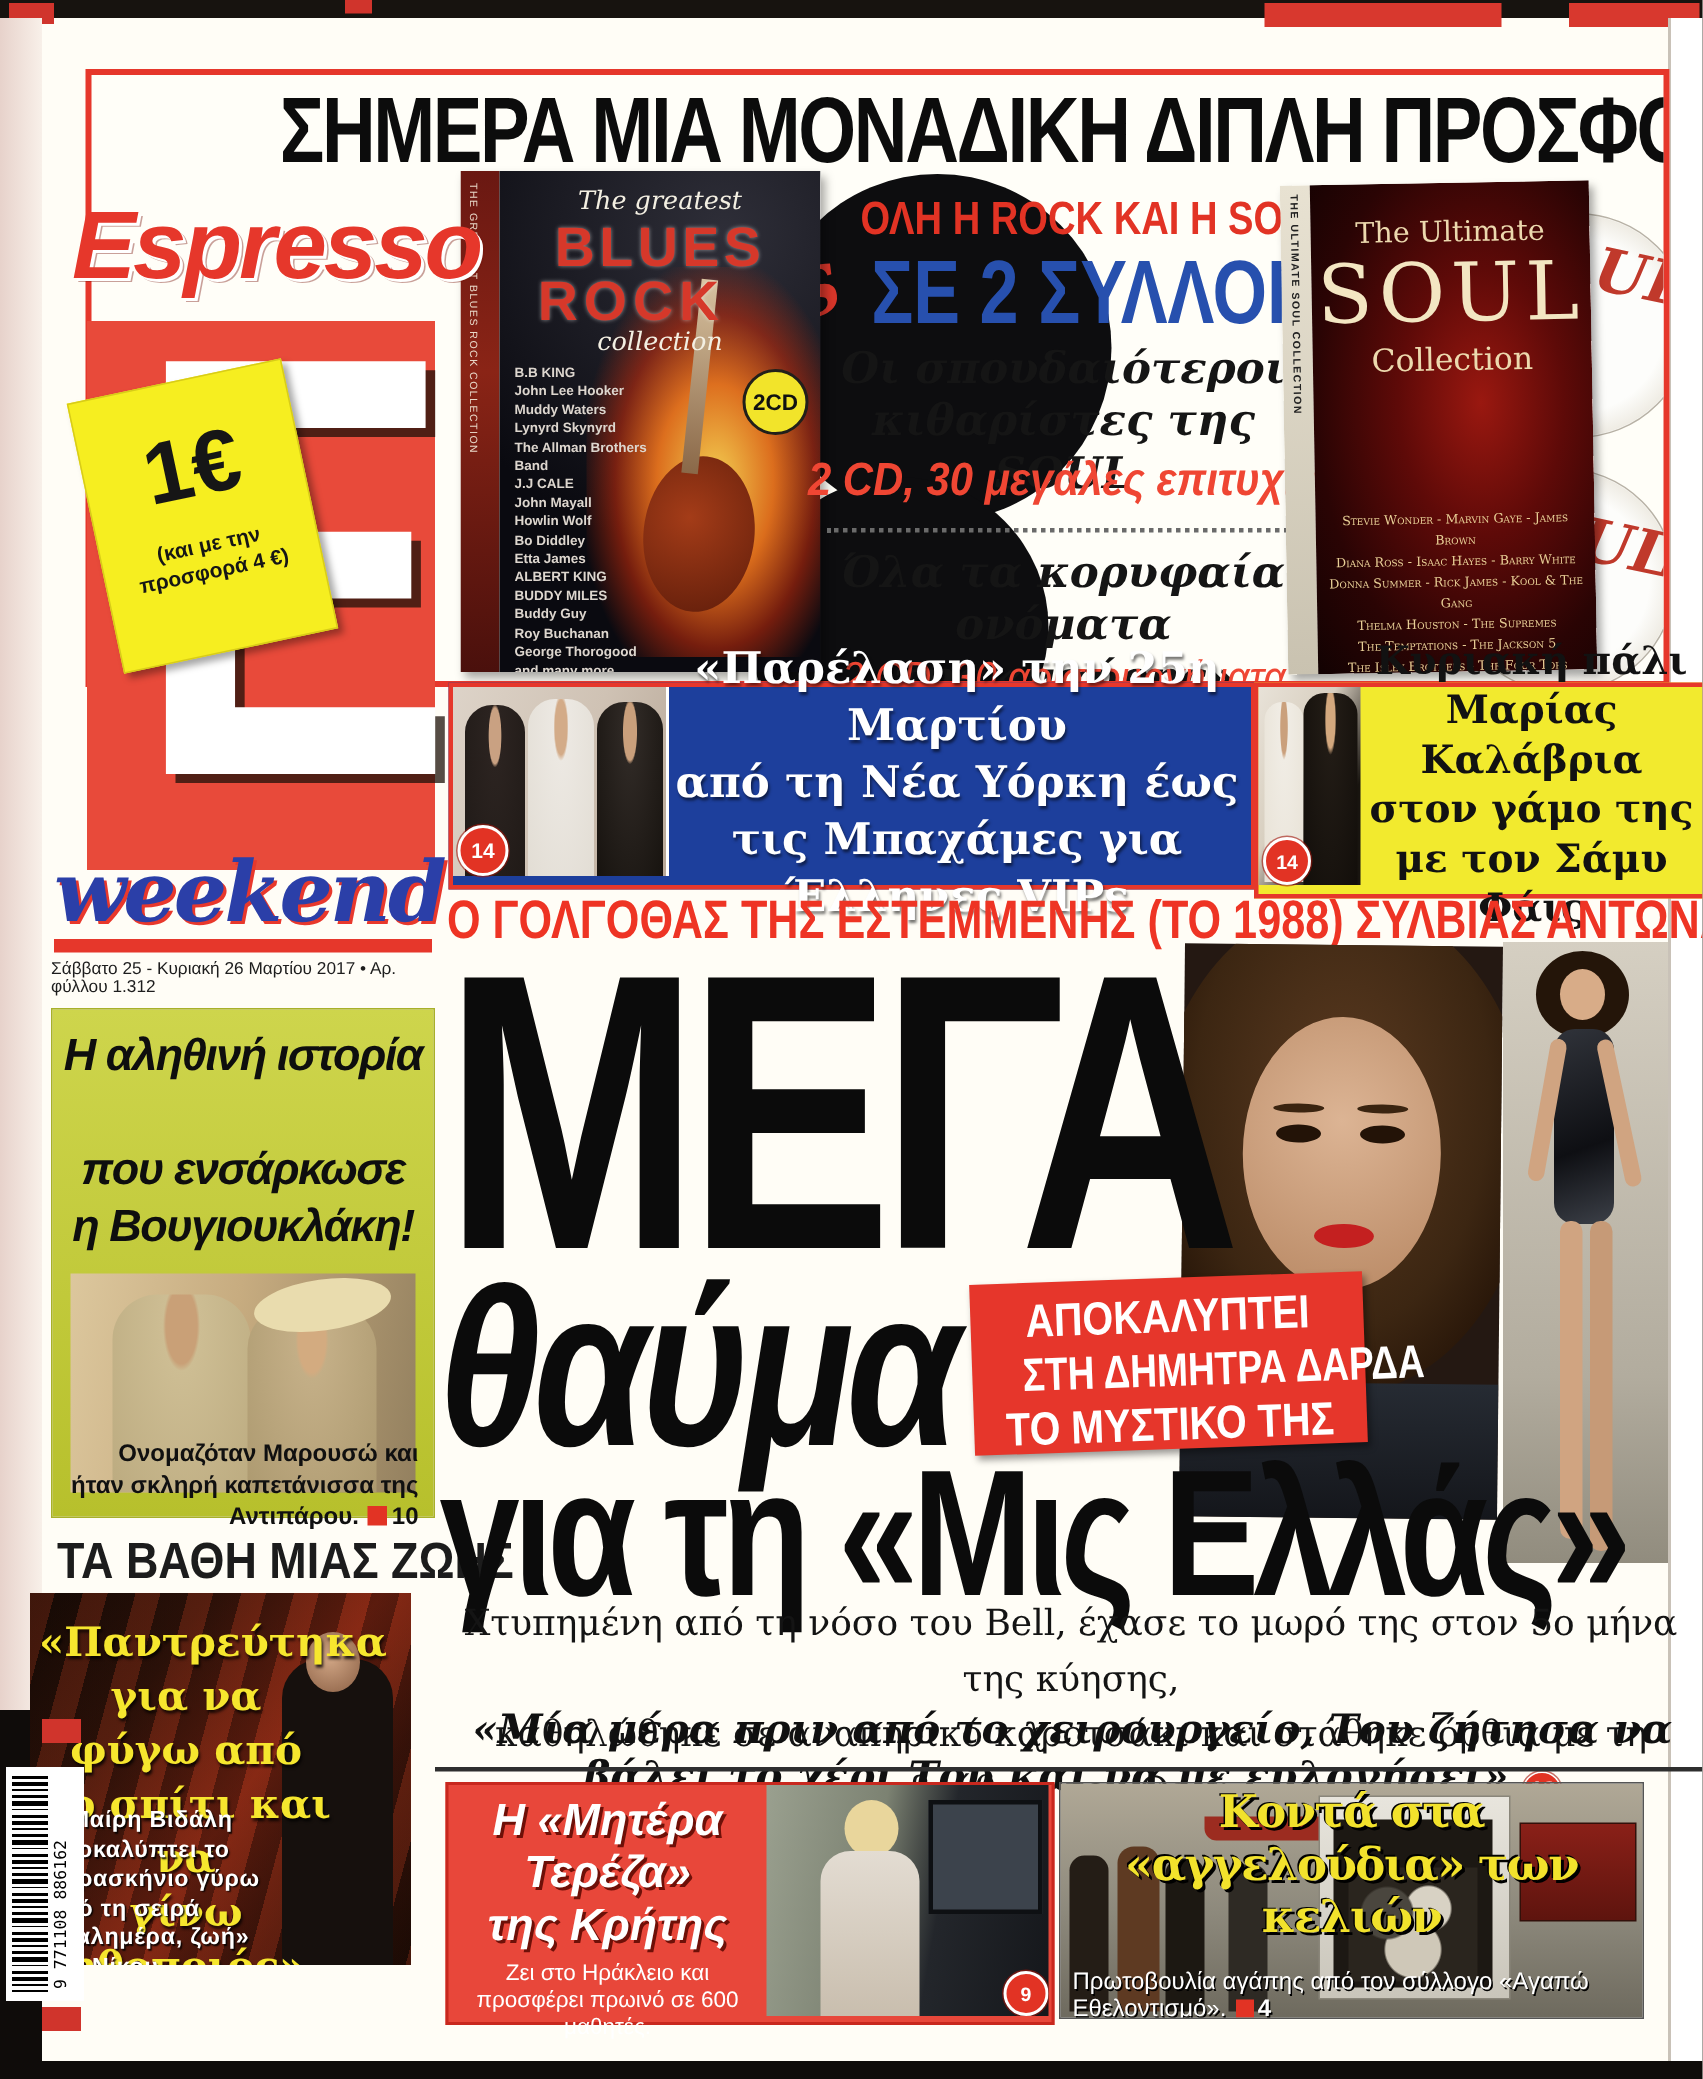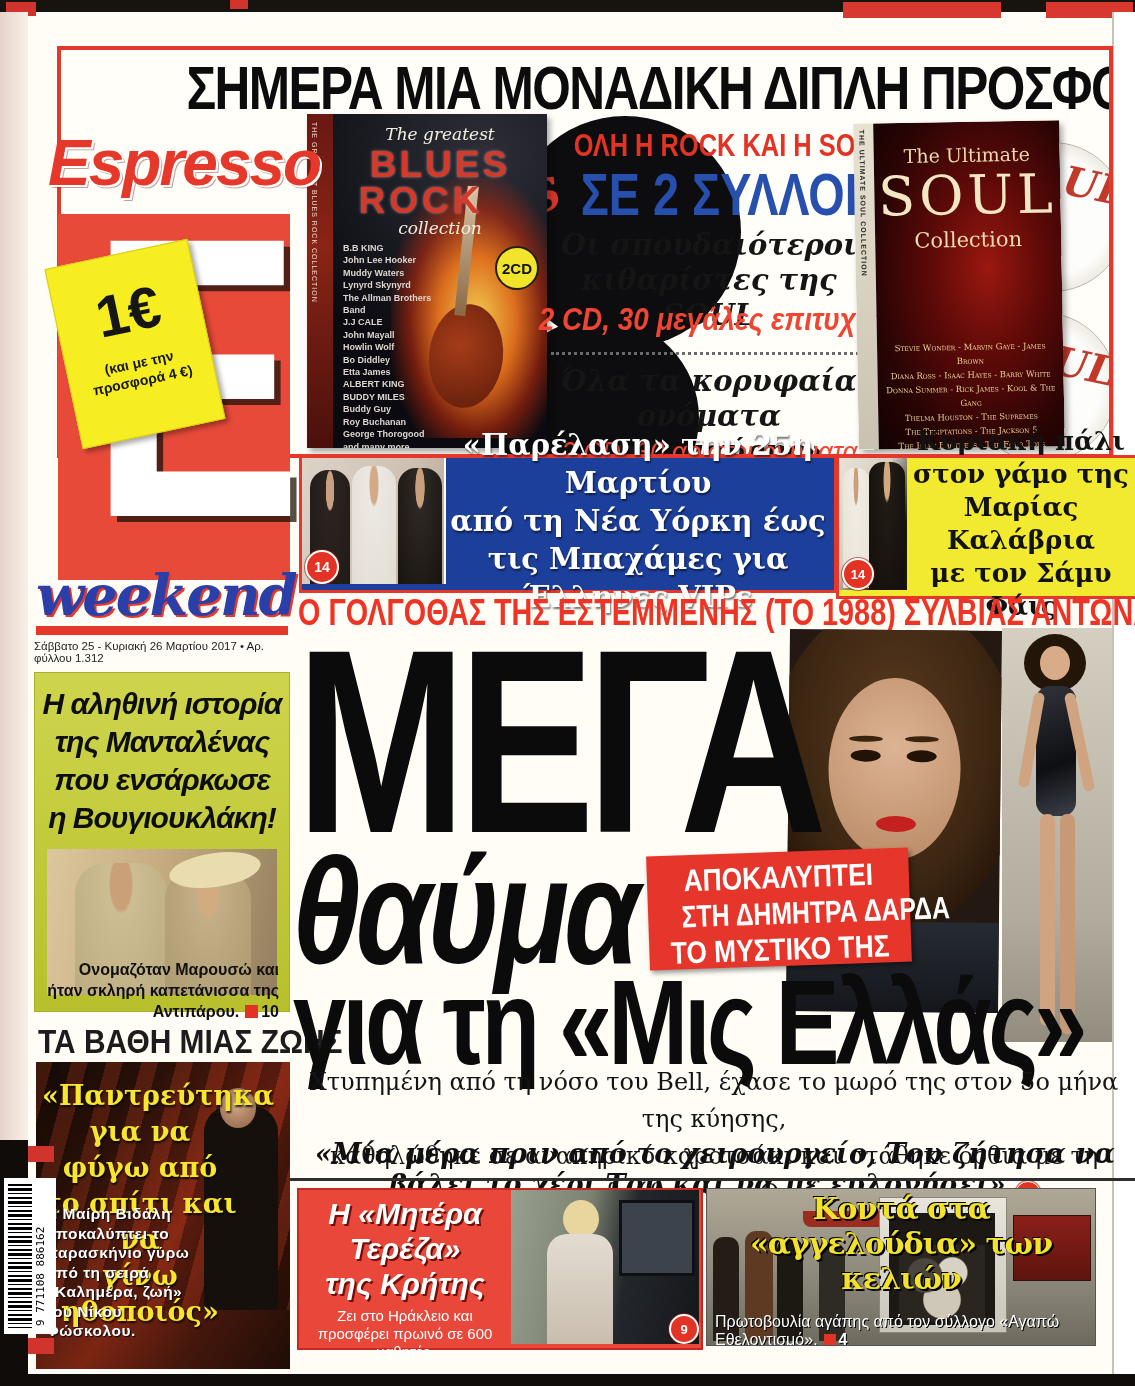--- a/index.html
+++ b/index.html
@@ -151,54 +151,54 @@
     <div class="abs badge-circle" style="left:3px;top:92px;width:30px;height:30px;font-size:14px;">14</div>
   </div>
 
   <div class="abs" style="left:836px;top:455px;width:296px;height:138px;border:3px solid #e6372b;background:#f2ea2e;">
     <div class="abs photo" style="left:0;top:0;width:68px;height:132px;background:linear-gradient(115deg,#e8e2d8 0%,#d8cfc0 40%,#18140f 75%);">
       <div class="abs" style="left:4px;top:10px;width:26px;height:120px;background:radial-gradient(ellipse at 50% 14%,#caa07c 12%,#f0ece4 15%,#e8e2d6 100%);border-radius:12px 12px 0 0;"></div>
       <div class="abs" style="left:30px;top:4px;width:36px;height:128px;background:radial-gradient(ellipse at 50% 14%,#d3a87e 12%,#211b15 15%,#120e0a 100%);border-radius:14px 14px 0 0;"></div>
     </div>
     <div class="abs serif" style="left:68px;top:0;width:228px;height:132px;display:flex;flex-direction:column;justify-content:center;text-align:center;font-weight:bold;font-size:26px;line-height:33px;color:#121212;">
       <span>Κυριακή πάλι</span>
+      <span>Μαρίας Καλάβρια</span>
       <span>στον γάμο της</span>
-      <span>Μαρίας Καλάβρια</span>
       <span>με τον Σάμυ Φάις</span>
     </div>
     <div class="abs badge-circle" style="left:3px;top:100px;width:28px;height:28px;font-size:13px;">14</div>
   </div>
 
   <div class="abs" style="left:298px;top:592px;font-weight:900;font-size:36px;color:#ee3424;">
     <span class="cond" style="transform:scaleX(.8);">Ο ΓΟΛΓΟΘΑΣ ΤΗΣ ΕΣΤΕΜΜΕΝΗΣ (ΤΟ 1988) ΣΥΛΒΙΑΣ ΑΝΤΩΝΑΡΟΥ</span>
   </div>
 
   <div class="abs" style="left:34px;top:672px;width:254px;height:338px;background:linear-gradient(180deg,#ced54c,#b7c02c);border:1px solid #a8b02a;">
     <div style="margin-top:12px;text-align:center;font-style:italic;font-weight:900;font-size:30px;line-height:38px;letter-spacing:-1px;color:#0e0e0e;">
       <span>Η αληθινή ιστορία</span><br>
-      <span>της Μανταλένας</span><br>
+      <br>
       <span>που ενσάρκωσε</span><br>
       <span>η Βουγιουκλάκη!</span>
     </div>
     <div class="abs photo" style="left:12px;top:176px;width:230px;height:146px;background:linear-gradient(100deg,#dcc79d 0%,#c7ac80 45%,#93805f 100%);">
       <div class="abs" style="left:28px;top:14px;width:92px;height:132px;background:radial-gradient(ellipse at 50% 16%,#c9a077 16%,#cdbd93 19%,#bcab80 100%);border-radius:30px 30px 0 0;"></div>
       <div class="abs" style="left:118px;top:22px;width:86px;height:124px;background:radial-gradient(ellipse at 50% 18%,#d3ab80 15%,#c3ae86 18%,#ad9a70 100%);border-radius:28px 28px 0 0;"></div>
       <div class="abs" style="left:122px;top:4px;width:92px;height:34px;border-radius:50%;background:#e9dcae;transform:rotate(-8deg);"></div>
     </div>
 
     <div style="position:absolute;left:12px;top:286px;width:232px;font-weight:800;font-size:16px;line-height:21px;color:#101010;text-align:right;">
       <span>Ονομαζόταν Μαρουσώ και ήταν σκληρή καπετάνισσα της Αντιπάρου.</span><span class="redsq"></span><b>10</b>
     </div>
   </div>
 
   <div class="abs" style="left:38px;top:1022px;font-weight:900;font-size:34px;color:#1c1c1c;">
     <span class="cond" style="transform:scaleX(.88);">ΤΑ ΒΑΘΗ ΜΙΑΣ ΖΩΗΣ</span>
   </div>
 
-  <div class="abs photo" style="left:36px;top:1062px;width:254px;height:307px;background:linear-gradient(125deg,#140b06 0%,#34150b 28%,#7c2513 55%,#45170c 75%,#1e0d06 100%);">
+  <div class="abs photo" style="left:20px;top:1062px;width:254px;height:248px;background:linear-gradient(125deg,#140b06 0%,#34150b 28%,#7c2513 55%,#45170c 75%,#1e0d06 100%);">
     <div class="abs" style="left:0;top:0;width:254px;height:248px;background:repeating-linear-gradient(105deg,rgba(160,50,24,.30) 0 16px,rgba(20,6,2,.32) 16px 34px);"></div>
     <div class="abs" style="left:168px;top:44px;width:74px;height:204px;background:#16100d;border-radius:26px 26px 0 0;"></div>
     <div class="abs" style="left:184px;top:26px;width:36px;height:40px;border-radius:50%;background:radial-gradient(circle at 45% 45%,#d0a584,#8a5f44);"></div>
     <div class="abs serif" style="left:6px;top:16px;width:196px;text-align:center;font-weight:bold;font-size:27px;line-height:36px;color:#f6e62e;text-shadow:1px 2px 2px rgba(0,0,0,.8);">
       <span>«Παντρεύτηκα</span><br>
       <span>για να φύγω από</span><br>
       <span>το σπίτι και να</span><br>
       <span>γίνω ηθοποιός»</span>
     </div>
     <div style="position:absolute;left:10px;top:142px;width:150px;font-weight:700;font-size:15.5px;line-height:19.5px;color:#fff;text-shadow:1px 1px 1px rgba(0,0,0,.9);letter-spacing:.5px;">

